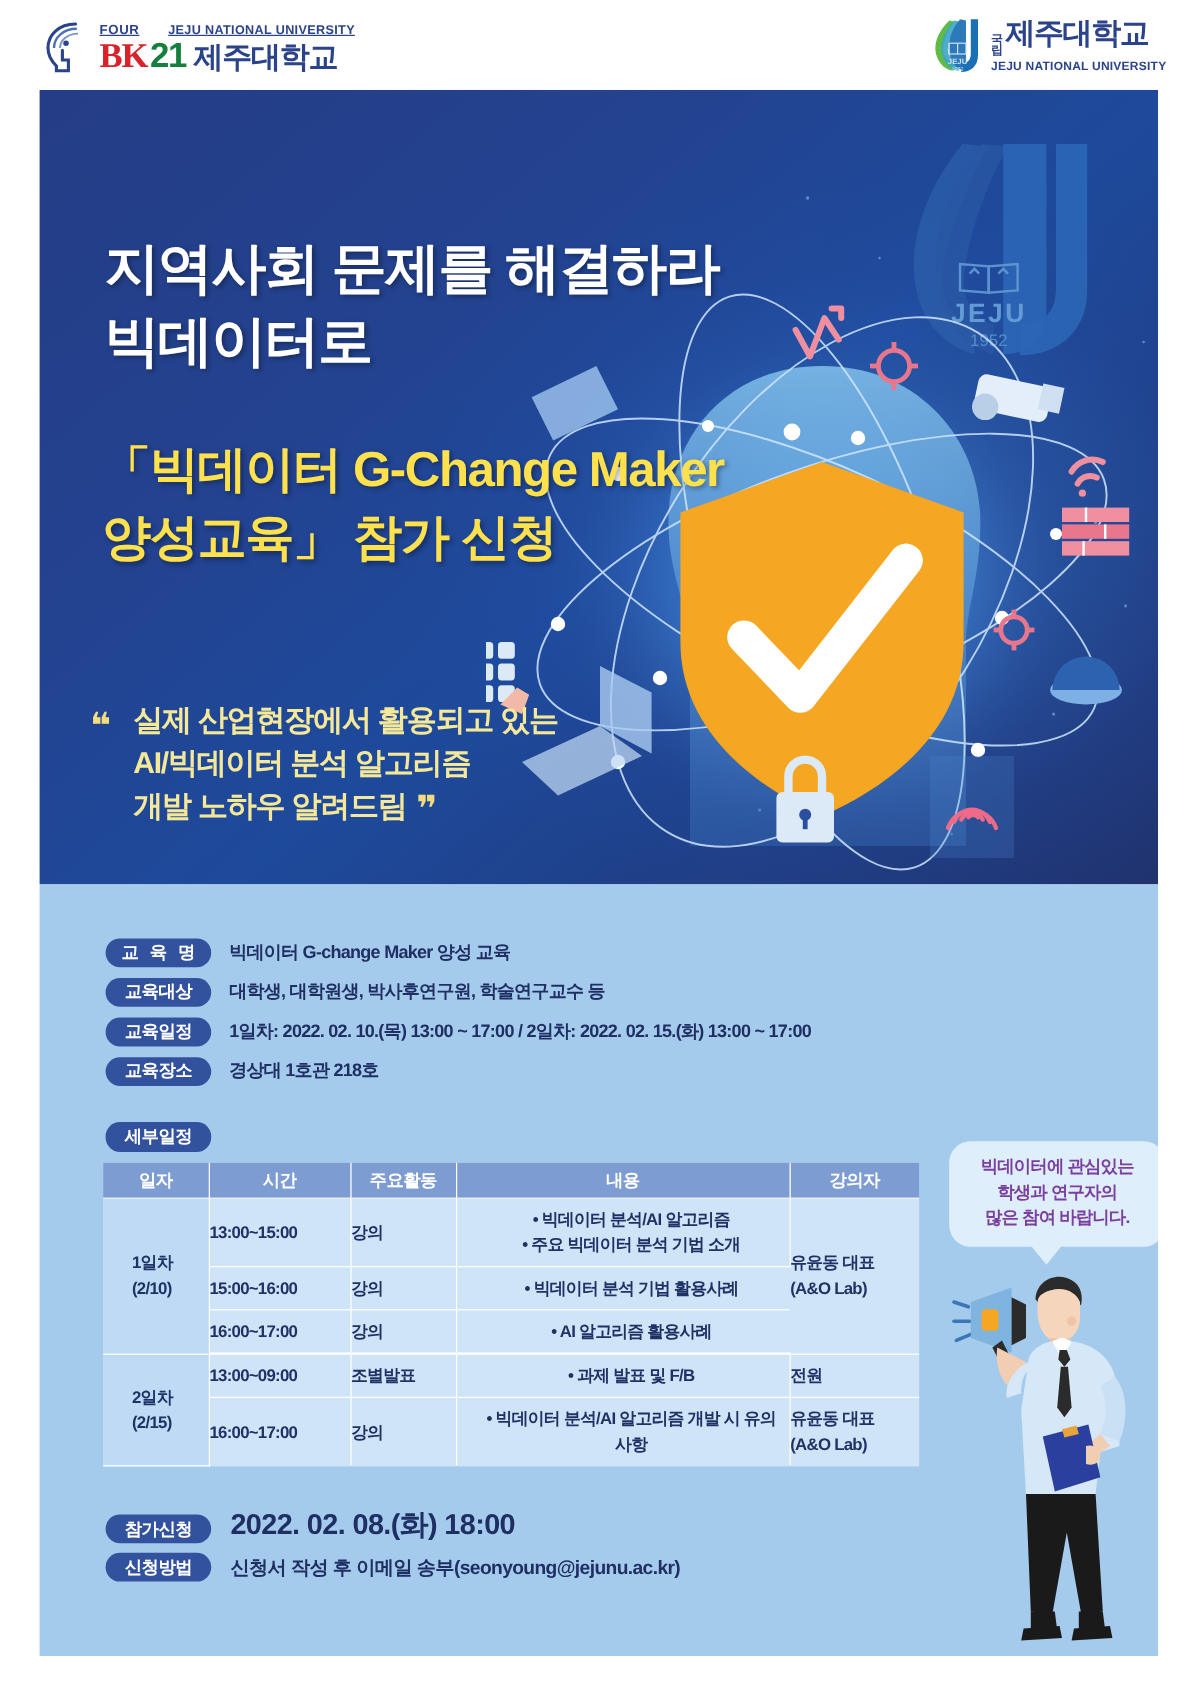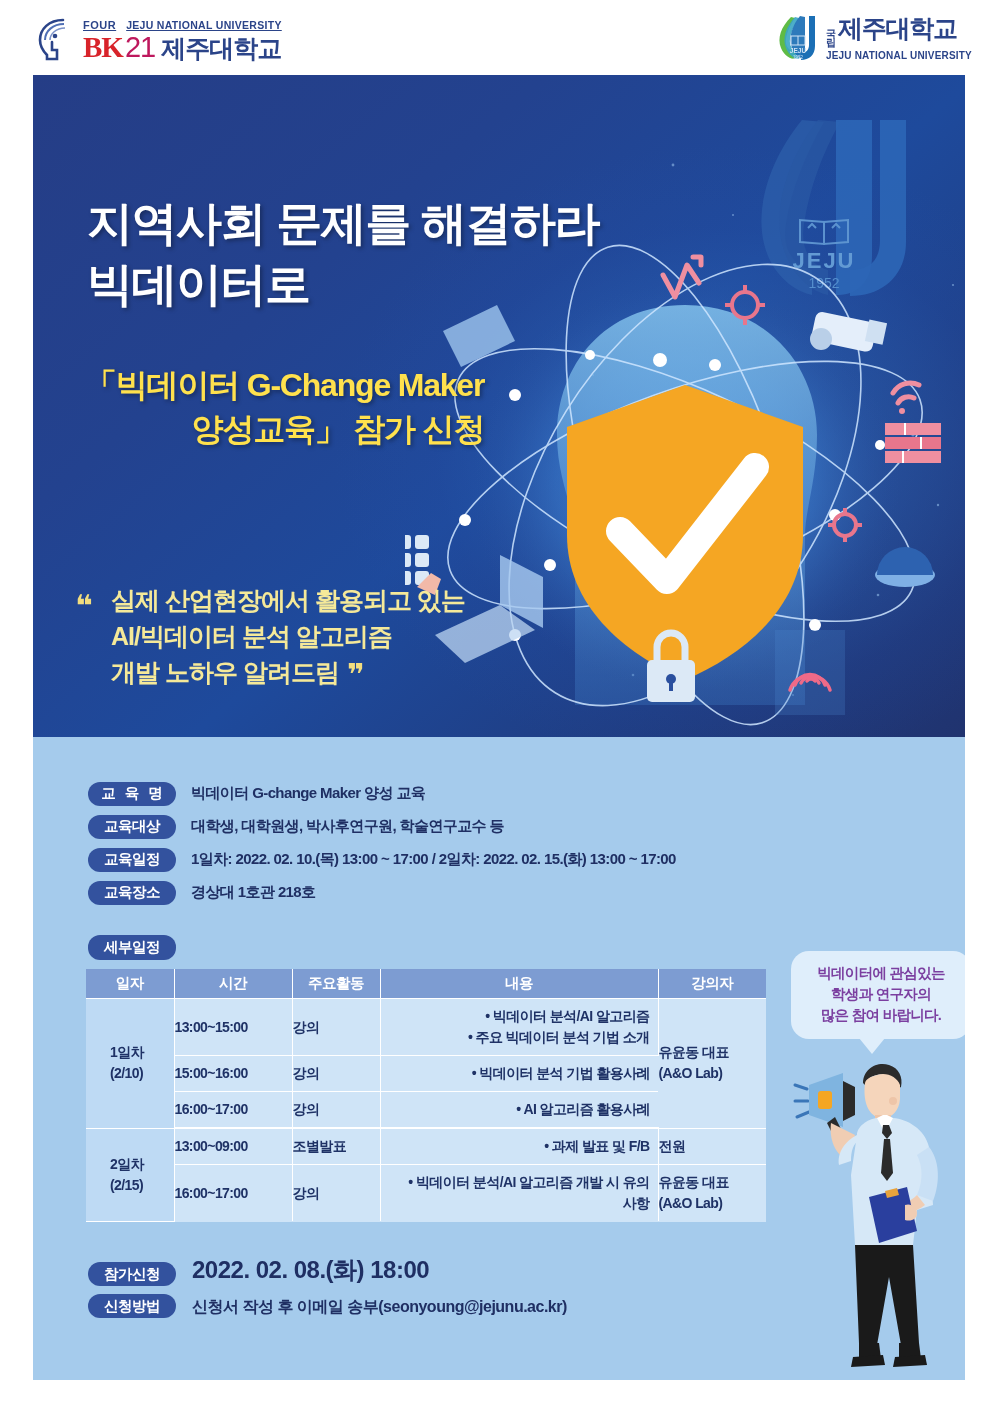--- a/index.html
+++ b/index.html
@@ -25,34 +25,34 @@
   .logo-bk21 {
     position: absolute;
     left: 33px; top: 16px;
     display: flex;
     align-items: flex-end;
     gap: 4px;
   }
   .bk-head-icon { width: 46px; height: 46px; display:block; }
   .bk-wordmark { display: flex; flex-direction: column; line-height: 1; }
   .bk-top-line {
-    display: flex; align-items: baseline; gap: 10px;
+    display: flex; align-items: baseline; gap: 24px;
     margin-bottom: 2px;
   }
   .bk-four {
     font-size: 11px; font-weight: bold; color: #2b4489;
     letter-spacing: 0.5px; text-decoration: underline;
   }
   .bk-jnu-en {
     font-size: 10.5px; font-weight: bold; color: #2b4489;
     letter-spacing: 0.3px; text-decoration: underline;
   }
   .bk-main-line { display: flex; align-items: baseline; }
   .bk-bk { font-size: 29px; font-weight: bold; color: #d8232a; letter-spacing: -1px; font-family: Liberation Serif, serif; }
-  .bk-21 { font-size: 29px; font-weight: normal; color: #be185d; letter-spacing: -1px; margin-left:2px;}
+  .bk-21 { font-size: 29px; font-weight: bold; color: #15803d; letter-spacing: -1px; margin-left:2px;}
   .bk-kr { font-size: 25px; font-weight: bold; color: #2b4489; margin-left: 6px; letter-spacing: -1px;}
 
   .logo-jnu {
     position: absolute;
     right: 28px; top: 14px;
     display: flex; align-items: center; gap: 7px;
   }
   .jnu-symbol { width: 44px; height: 48px; display:block; }
   .jnu-text { display:flex; flex-direction: column; line-height:1; }
   .jnu-kr { display:flex; align-items:baseline; }
@@ -95,26 +95,25 @@
     font-size: 46px;
     font-weight: bold;
     line-height: 1.32;
     letter-spacing: -1.5px;
     text-shadow: 2px 2px 4px rgba(0,0,0,0.35);
   }
   .hero-subtitle {
     position: absolute;
     left: 52px; top: 288px;
     color: #ffe14d;
-    font-size: 32px;
+    font-size: 41px;
     font-weight: bold;
     line-height: 1.38;
     letter-spacing: -1.2px;
     text-shadow: 2px 2px 4px rgba(0,0,0,0.35);
-    text-align: right;
   }
   .hero-quote {
     position: absolute;
     left: 78px; top: 508px;
     color: #f5e999;
     font-size: 25px;
     font-weight: bold;
     line-height: 1.42;
     letter-spacing: -1px;
   }
@@ -214,21 +213,21 @@
     letter-spacing: -0.6px;
     border-right: 1.5px solid #ffffff;
     border-bottom: 1.5px solid #ffffff;
     padding: 7px 0;
     text-align: left;
     line-height: 1.5;
   }
   .schedule td:last-child { border-right: none; }
   .schedule tr:last-child td { border-bottom: none; }
   .schedule td.content {
-    text-align: right;
+    text-align: center;
     padding-left: 22px;
     padding-right: 8px;
   }
   .schedule td.content div { white-space: nowrap; }
   .schedule td.daycell { background: #bedaf4; padding-left: 24px; }
   .schedule .rowsep-strong { border-bottom: 2.5px solid #ffffff; }
 
   
   .bottom-list {
     position: absolute;

